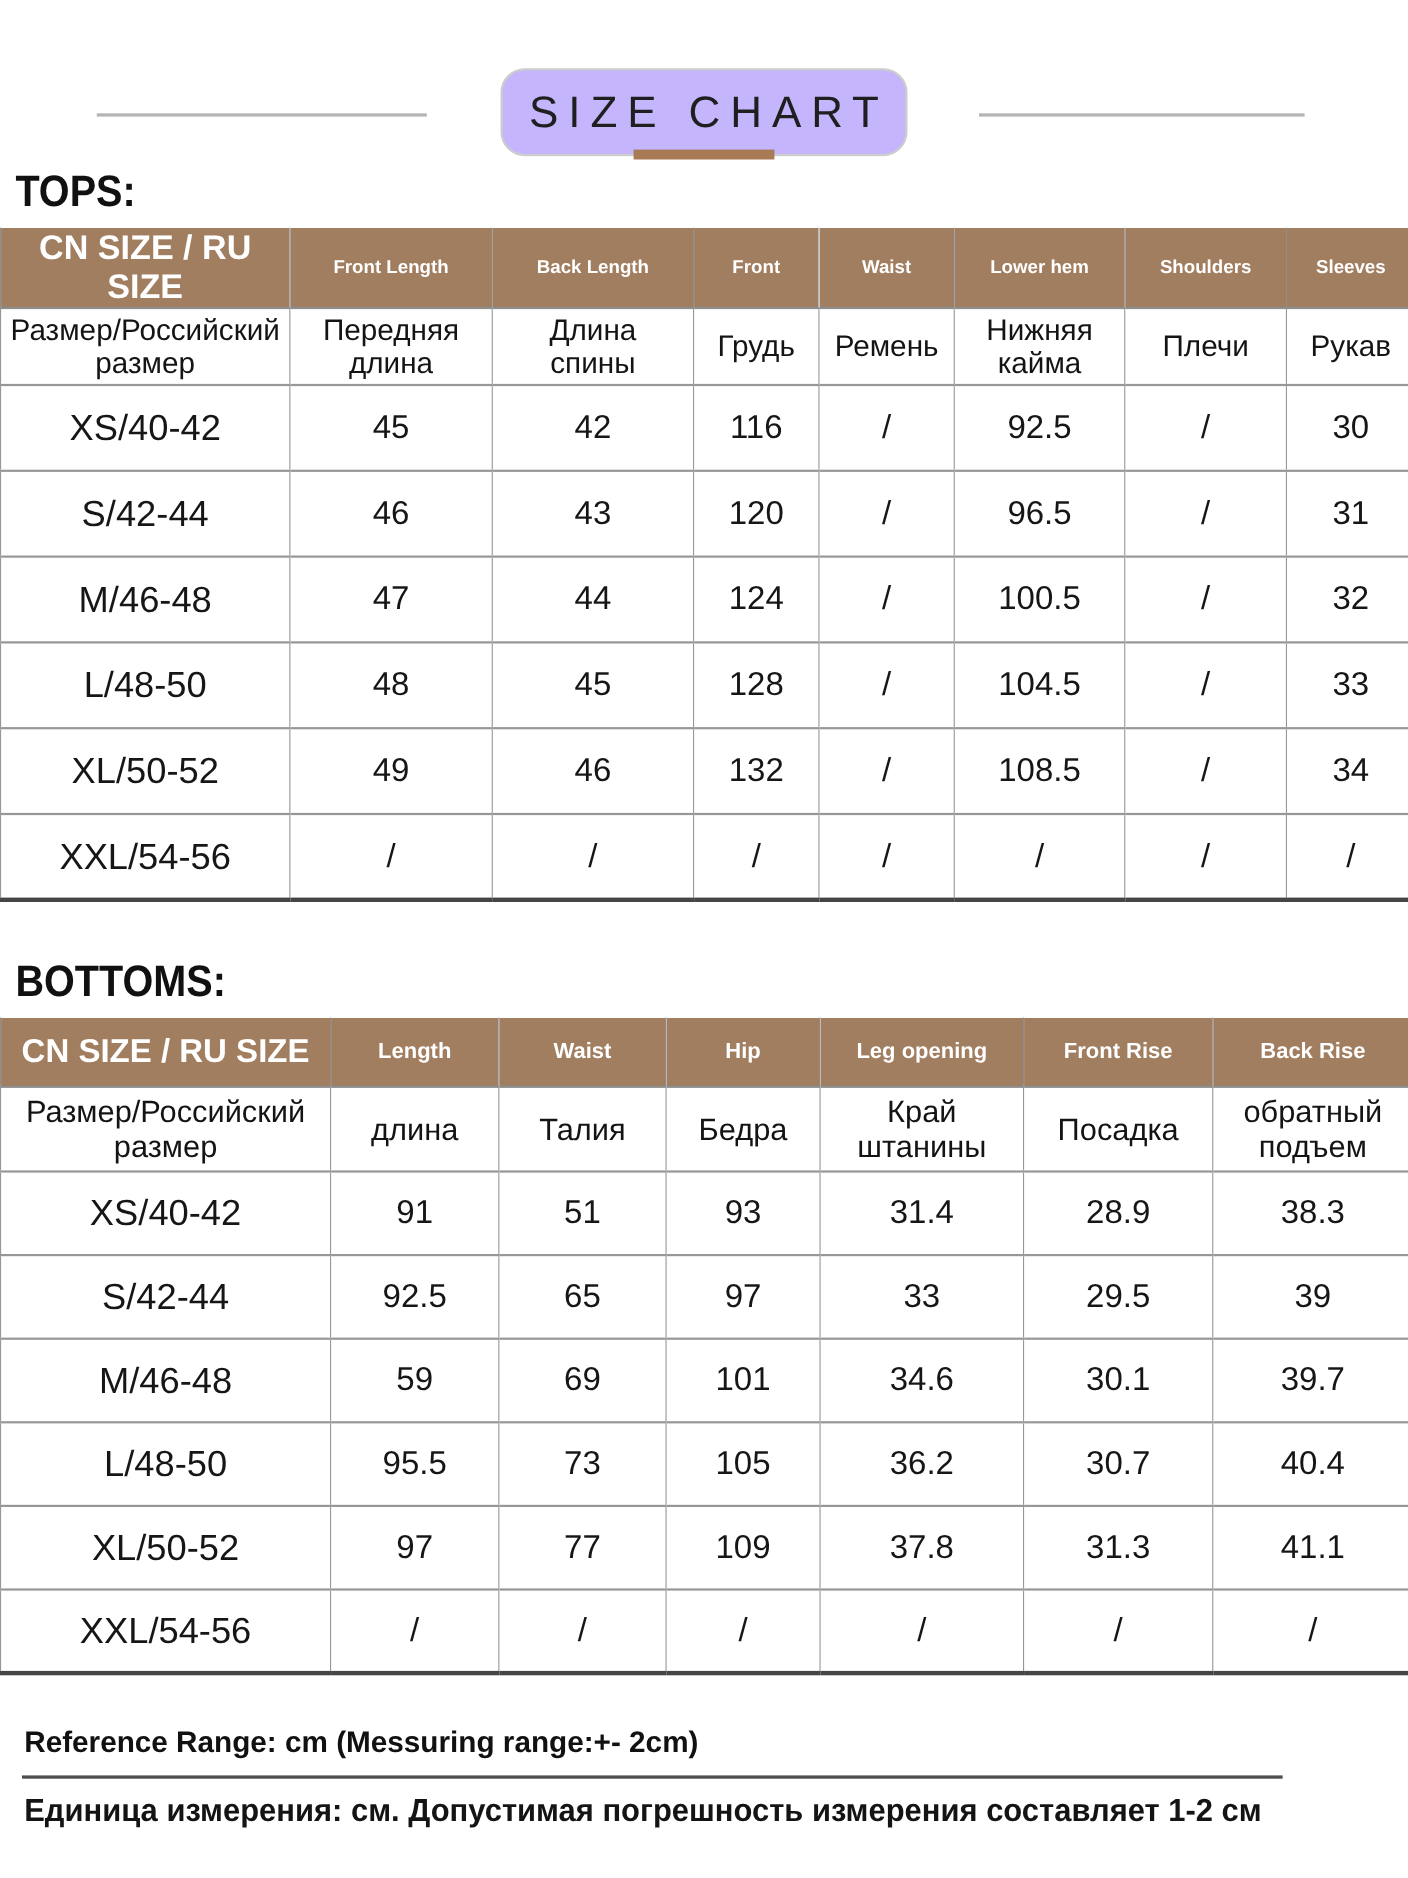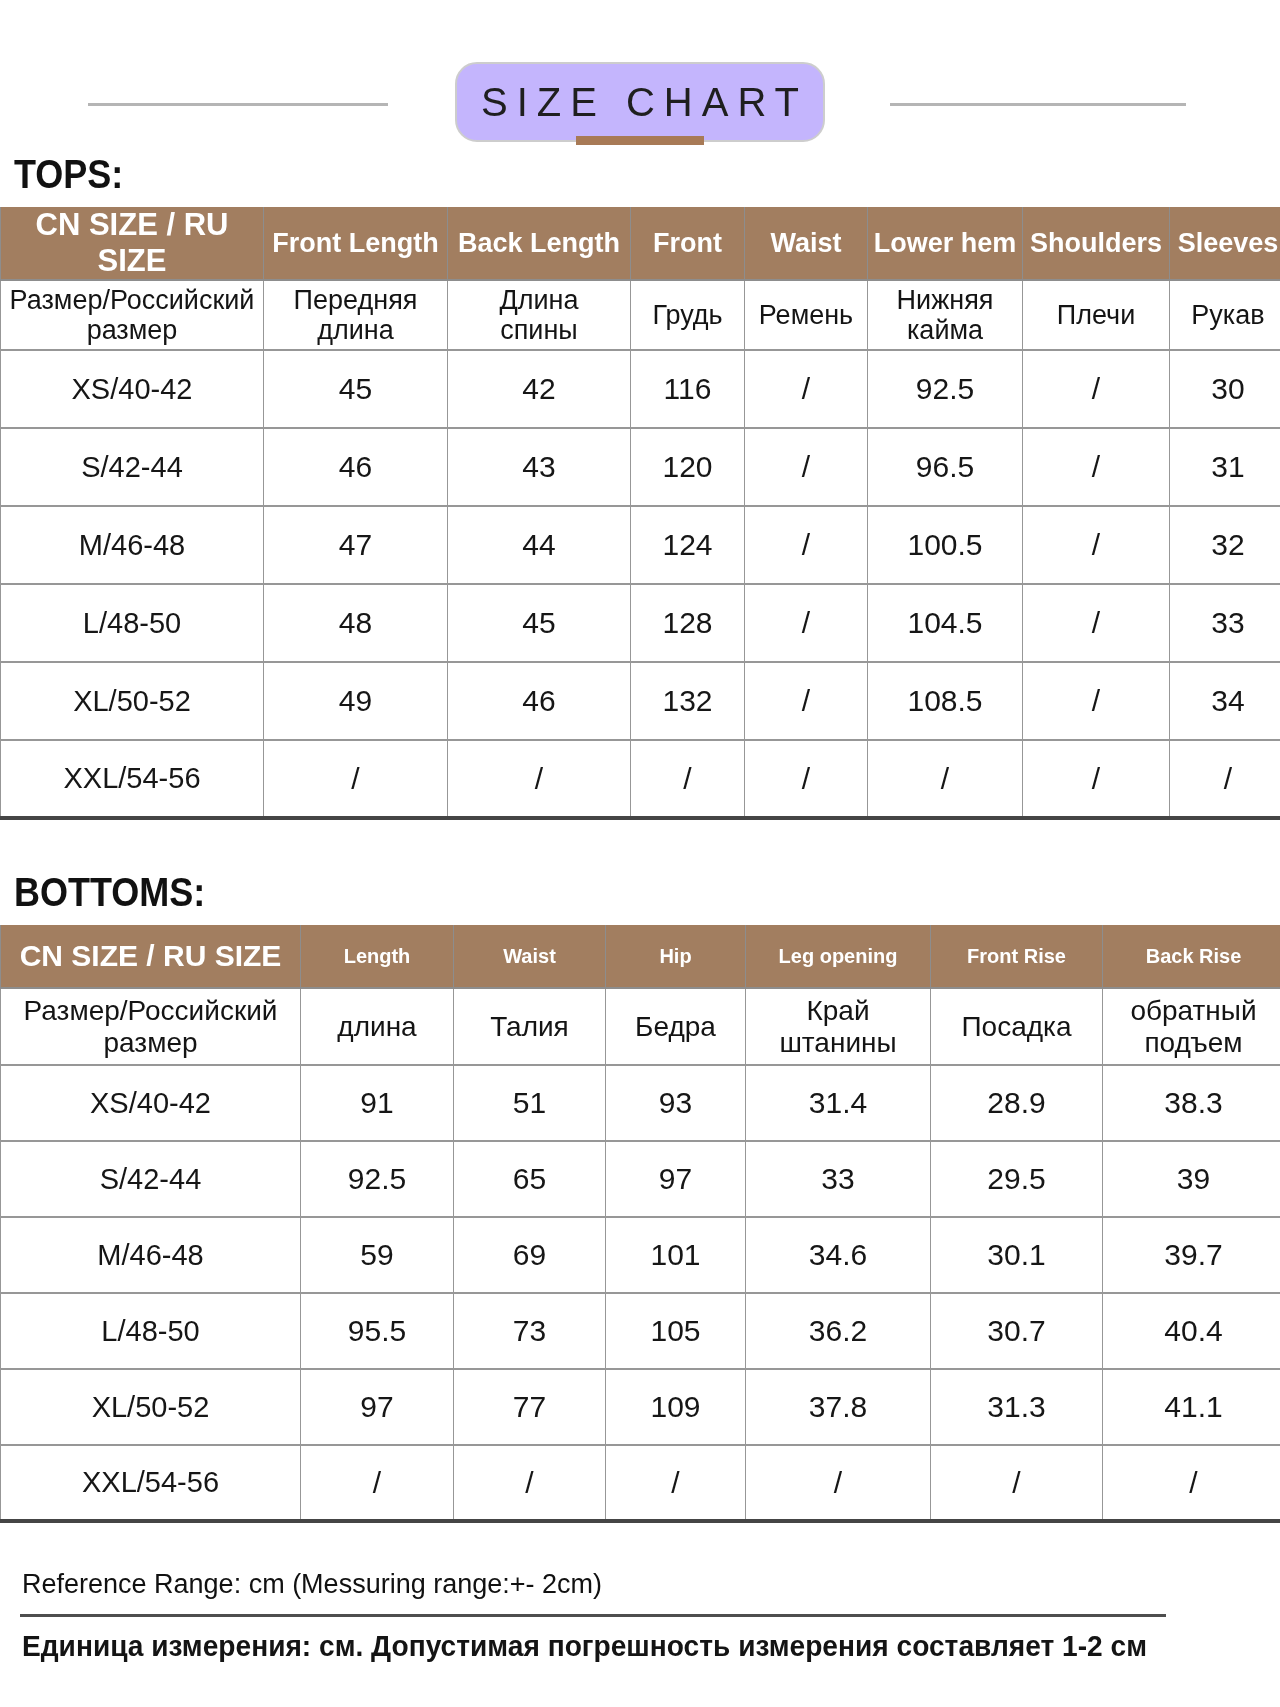--- a/index.html
+++ b/index.html
@@ -43,36 +43,36 @@
     border:1px solid #979797;border-top-width:2px;border-bottom-width:2px;
     text-align:center;vertical-align:middle;padding:0 2px;
     white-space:pre-line;overflow:hidden;
   }
   tr.hdr th{
     background:#a27e60;color:#ffffff;font-weight:600;
     border-color:#8d8d8d;border-top:none;
   }
   table.tops tr.hdr{height:54px;}
   table.bottoms tr.hdr{height:63px;}
-  table.tops tr.hdr th{font-size:27px;}
+  table.tops tr.hdr th{font-size:17px;}
   table.tops tr.hdr th.first{font-size:31px;font-weight:700;}
   table.bottoms tr.hdr th{font-size:20px;}
   table.bottoms tr.hdr th.first{font-size:30px;font-weight:700;}
   tr.ru th{font-weight:400;color:#141414;line-height:1.12;}
   table.tops tr.ru{height:70px;}
   table.bottoms tr.ru{height:77px;}
   table.tops tr.ru th{font-size:27px;}
   table.bottoms tr.ru th{font-size:28px;}
   table.tops tbody tr{height:78px;}
   table.bottoms tbody tr{height:76px;}
   tbody td{font-size:30px;color:#161616;}
-  tbody td.size{font-size:29px;}
+  tbody td.size{font-size:33px;}
   tbody tr:last-child td{border-bottom:4px solid #454545;}
   
-  .note-en{margin:46px 0 0 22px;font-size:27px;font-weight:400;color:#111;}
+  .note-en{margin:46px 0 0 22px;font-size:27px;font-weight:700;color:#111;}
   .note-divider{margin:14px 0 0 20px;width:1146px;height:3px;background:#4e4e4e;}
   .note-ru{margin:13px 0 0 22px;font-size:29px;font-weight:600;color:#141414;
            transform:scaleX(0.97);transform-origin:left center;white-space:nowrap;}
 </style>
 </head>
 <body>
 
 <div class="hero">
   <div class="decor-line left"></div>
   <div class="decor-line right"></div>

